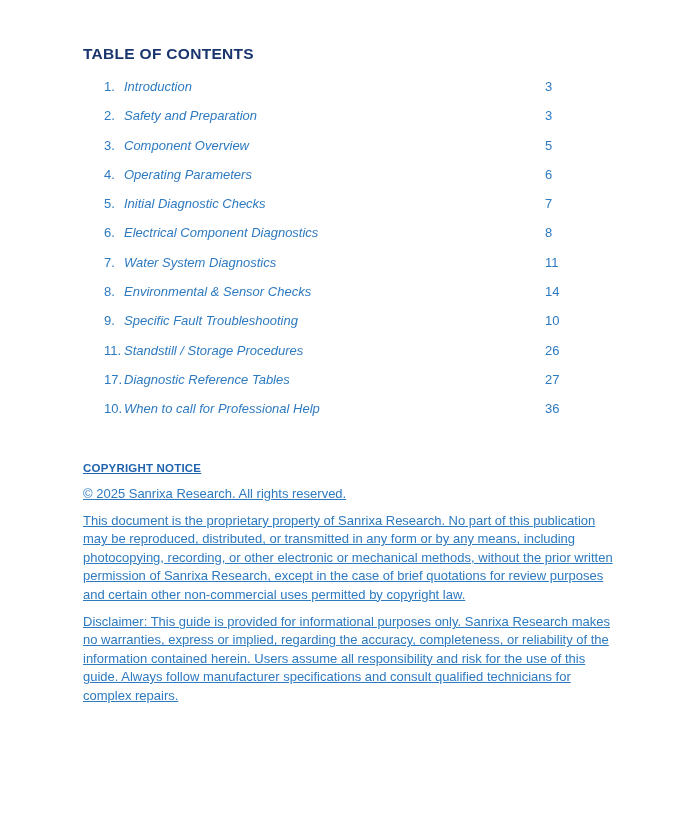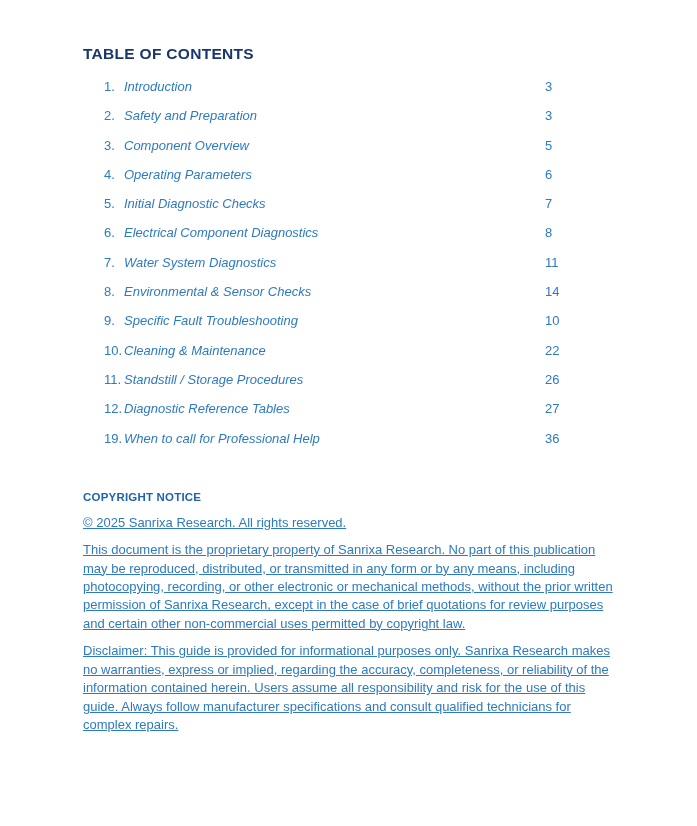--- a/index.html
+++ b/index.html
@@ -63,20 +63,21 @@
     left: 462px;
     top: 0;
   }
   .copyright-heading {
     margin: 37px 0 10px 0;
     font-size: 11.5px;
     line-height: 14px;
     font-weight: bold;
     letter-spacing: 0.2px;
     color: var(--color-heading);
+    text-decoration: underline;
   }
   .body-text {
     margin: 0 0 9px 0;
     max-width: 530px;
     font-size: 13px;
     line-height: 18.4px;
     color: var(--color-body);
     text-decoration: underline;
   }
 </style>
@@ -128,36 +129,31 @@
         <span class="toc-num">8.</span>
         <span class="toc-label">Environmental &amp; Sensor Checks</span>
         <span class="toc-page">14</span>
       </div>
       <div class="toc-row">
         <span class="toc-num">9.</span>
         <span class="toc-label">Specific Fault Troubleshooting</span>
         <span class="toc-page">10</span>
       </div>
       <div class="toc-row">
-        <span class="toc-num">10.</span>
-        <span class="toc-label">Cleaning &amp; Maintenance</span>
-        <span class="toc-page">22</span>
-      </div>
-      <div class="toc-row">
         <span class="toc-num">11.</span>
         <span class="toc-label">Standstill / Storage Procedures</span>
         <span class="toc-page">26</span>
       </div>
       <div class="toc-row">
-        <span class="toc-num">12.</span>
+        <span class="toc-num">17.</span>
         <span class="toc-label">Diagnostic Reference Tables</span>
         <span class="toc-page">27</span>
       </div>
       <div class="toc-row">
-        <span class="toc-num">19.</span>
+        <span class="toc-num">10.</span>
         <span class="toc-label">When to call for Professional Help</span>
         <span class="toc-page">36</span>
       </div>
     </div>
 
   <h2 class="copyright-heading">COPYRIGHT NOTICE</h2>
 
   <p class="body-text">© 2025 Sanrixa Research. All rights reserved.</p>
 
   <p class="body-text">This document is the proprietary property of Sanrixa Research. No part of this publication may be reproduced, distributed, or transmitted in any form or by any means, including photocopying, recording, or other electronic or mechanical methods, without the prior written permission of Sanrixa Research, except in the case of brief quotations for review purposes and certain other non-commercial uses permitted by copyright law.</p>

